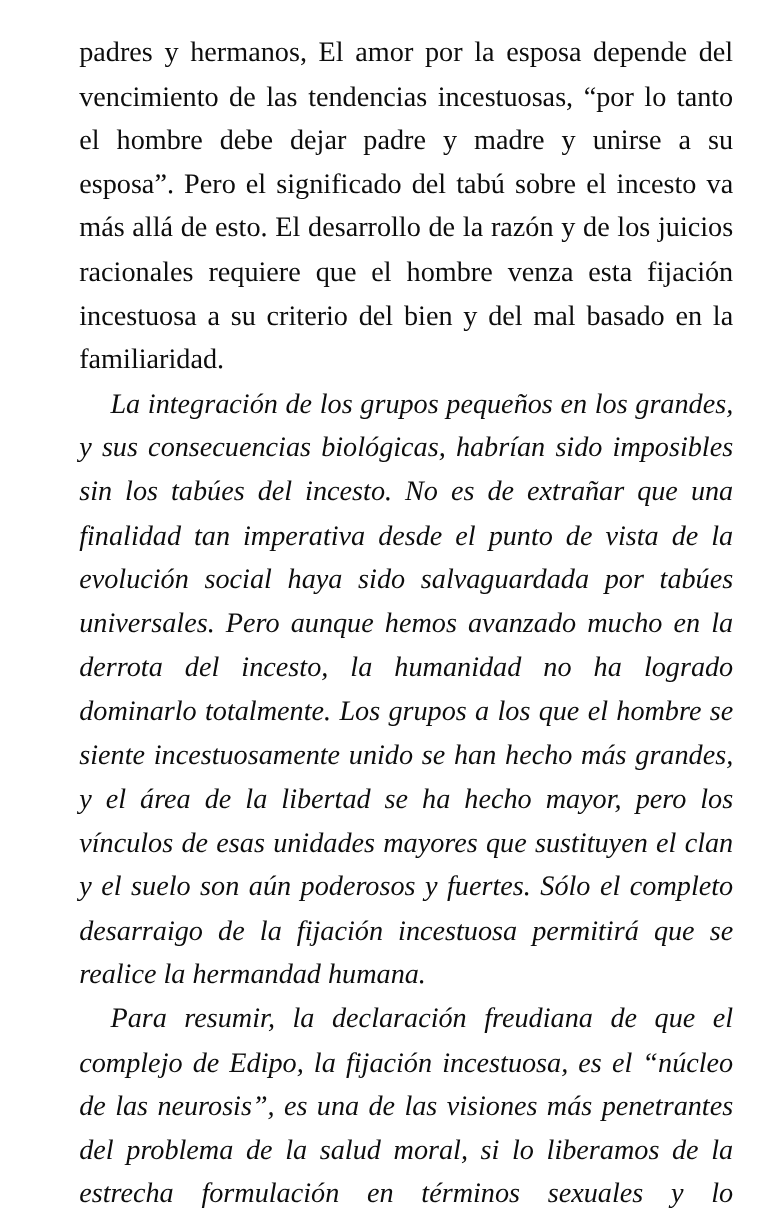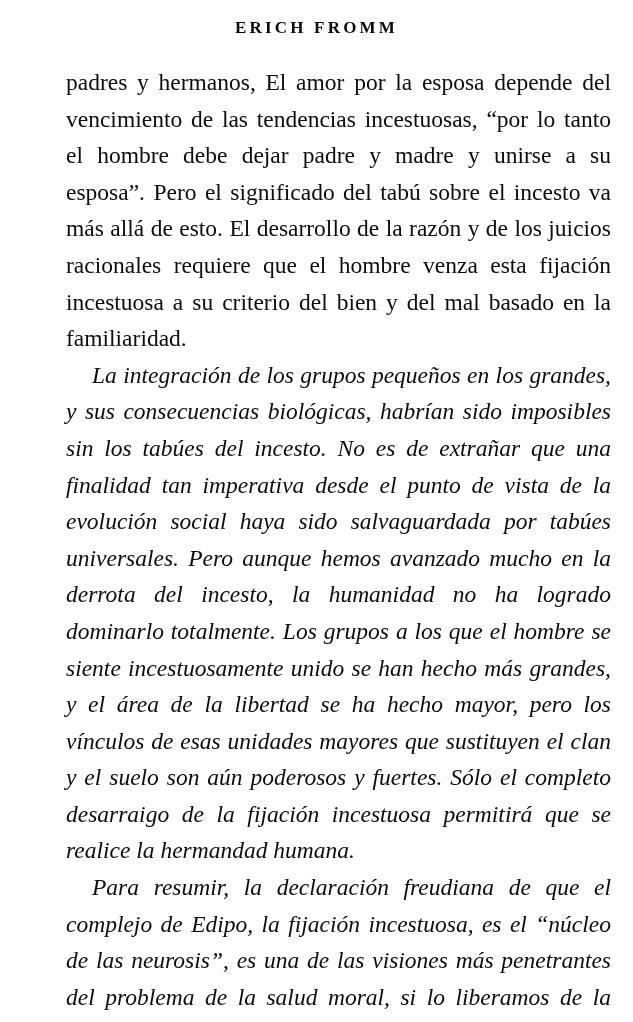--- a/index.html
+++ b/index.html
@@ -62,21 +62,20 @@
     font-weight: bold;
     letter-spacing: 0.5px;
     color: #111111;
   }
 </style>
 </head>
 <body>
 
 <div class="page">
 
-  <div class="running-head">ERICH FROMM</div>
 
   <div class="body-text block-start">
     <p>padres y hermanos, El amor por la esposa depende del vencimiento de las tendencias incestuosas, “por lo tanto el hombre debe dejar padre y madre y unirse a su esposa”. Pero el significado del tabú sobre el incesto va más allá de esto. El desarrollo de la razón y de los juicios racionales requiere que el hombre venza esta fijación incestuosa a su criterio del bien y del mal basado en la familiaridad.</p>
     <p class="indent">La integración de los grupos pequeños en los grandes, y sus consecuencias biológicas, habrían sido imposibles sin los tabúes del incesto. No es de extrañar que una finalidad tan imperativa desde el punto de vista de la evolución social haya sido salvaguardada por tabúes universales. Pero aunque hemos avanzado mucho en la derrota del incesto, la humanidad no ha logrado dominarlo totalmente. Los grupos a los que el hombre se siente incestuosamente unido se han hecho más grandes, y el área de la libertad se ha hecho mayor, pero los vínculos de esas unidades mayores que sustituyen el clan y el suelo son aún poderosos y fuertes. Sólo el completo desarraigo de la fijación incestuosa permitirá que se realice la hermandad humana.</p>
     <p class="indent">Para resumir, la declaración freudiana de que el complejo de Edipo, la fijación incestuosa, es el “núcleo de las neurosis”, es una de las visiones más penetrantes del problema de la salud moral, si lo liberamos de la estrecha formulación en términos sexuales y lo entendemos en su amplio sentido de significación interpersonal. El propio Freud ha in-</p>
   </div>
 
 
 </div>
 

